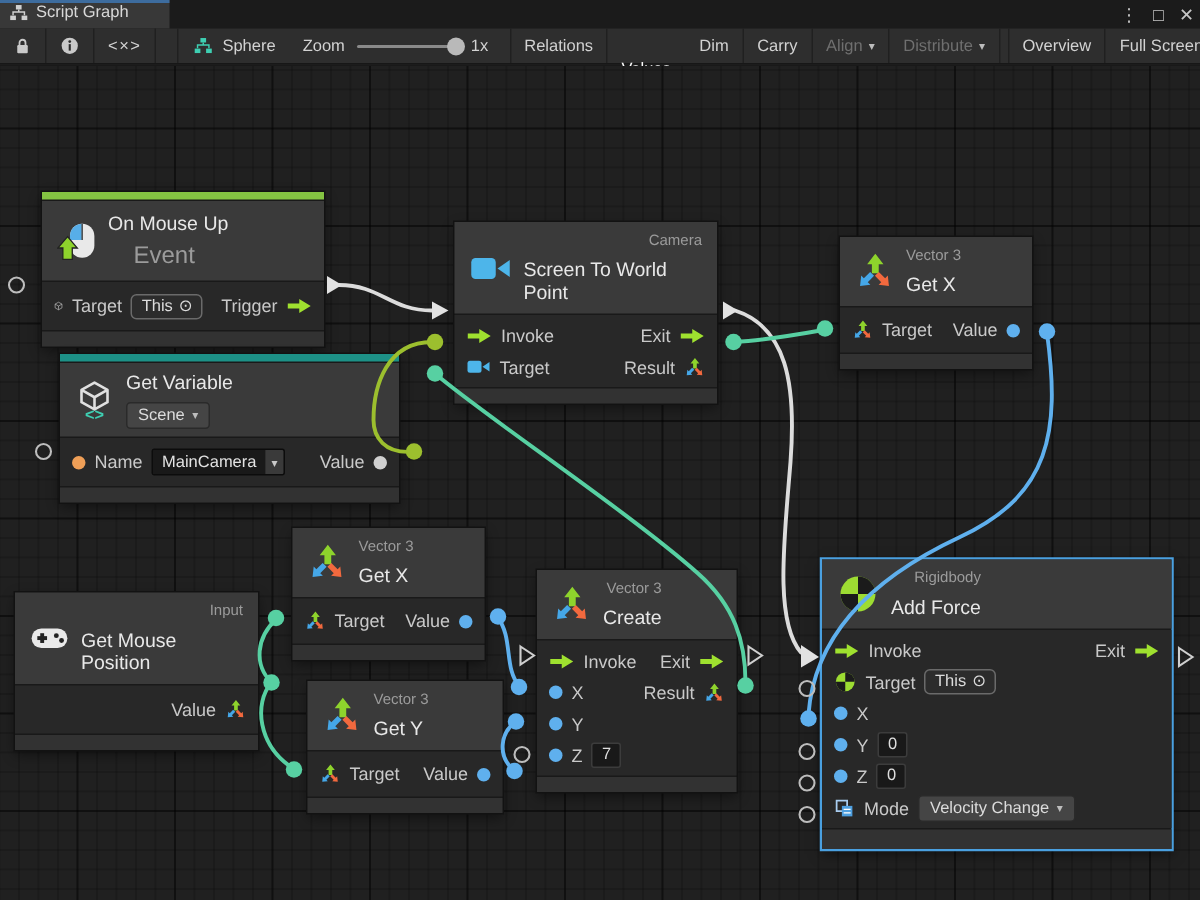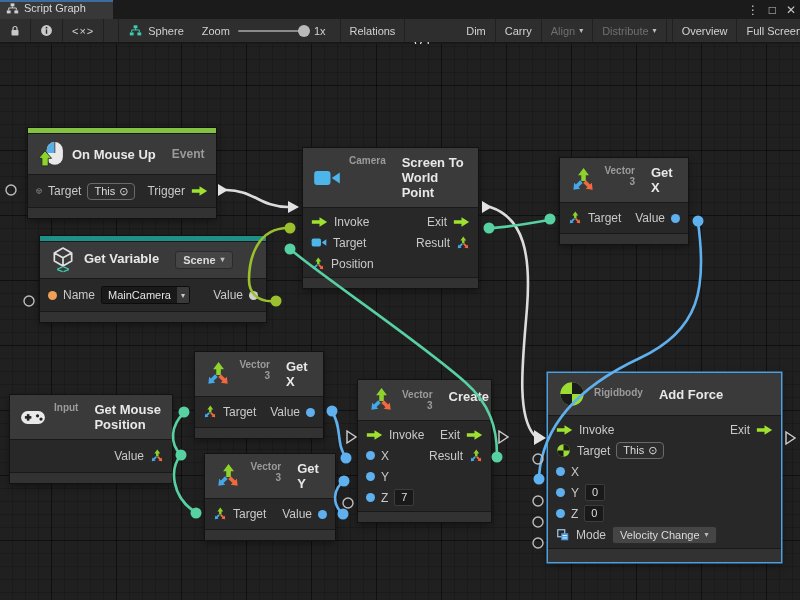--- a/index.html
+++ b/index.html
@@ -36,24 +36,24 @@
       linear-gradient(rgba(0,0,0,.16) 1px,transparent 1px),
       linear-gradient(90deg,rgba(0,0,0,.16) 1px,transparent 1px);
     background-size:65px 65px,65px 65px,13px 13px,13px 13px;
     background-position:-18px 41px,-14px 0,-5px 2px,-1px 0;}
 
   
   .node{position:absolute;background:#191919;box-shadow:0 0 0 1px #121212,0 3px 8px rgba(0,0,0,.45);z-index:2;}
   .node.selected{box-shadow:0 0 0 1.5px #4aa0e0,0 3px 8px rgba(0,0,0,.5);}
   .cbar{height:5px;margin-bottom:1px;}
   .nhead{background:#3a3a3a;display:flex;align-items:center;gap:8px;padding:7px 10px;margin-bottom:1px;}
-  .tstack{display:flex;gap:16px;font-weight:bold;}
+  .tstack{display:flex;flex-direction:column;gap:6px;}
   .ncat{font-size:10px;color:#9b9b9b;text-align:right;}
   .ntitle{font-size:13px;color:#e8e8e8;}
-  .nsub{font-size:12px;color:#9b9b9b;}
+  .nsub{font-size:16px;color:#9b9b9b;margin-left:17px;}
   .nbody{background:#282828;padding:3px 0;margin-bottom:1px;}
   .nfoot{background:#323232;height:10px;}
   .prow{display:flex;align-items:center;gap:6px;height:21px;padding:0 8px;font-size:12px;color:#c9c9c9;}
   .sp{flex:1 1 auto;}
   .dot{width:9px;height:9px;border-radius:50%;display:inline-block;flex:0 0 auto;}
   .dot-blue{background:#5fb0ee;}
   .dot-orange{background:#ef9f57;}
   .dot-gray{background:#d0d0d0;}
   .field{background:#191919;border:1px solid #3c3c3c;border-radius:2px;color:#dedede;
          font-size:11px;padding:0 5px;min-width:8px;text-align:center;line-height:15px;}
@@ -304,26 +304,20 @@
           <svg width="16" height="11">
               <use href="#i-cam"></use>
             </svg>
           <span>Target</span>
           <span class="sp"></span>
           <span>Result</span>
           <svg class="icon14" width="14" height="14">
               <use href="#i-v3"></use>
             </svg>
         </div>
-        <div class="prow">
-          <svg class="icon14" width="14" height="14">
-              <use href="#i-v3"></use>
-            </svg>
-          <span>Position</span>
-        </div>
       </div>
       <div class="nfoot"></div>
     </div>
 
     <div class="node" style="left:560px;top:114px;width:128px">
       <div class="nhead">
         <svg class="bigicon" width="26" height="26">
             <use href="#i-v3"></use>
           </svg>
         <div class="tstack">

